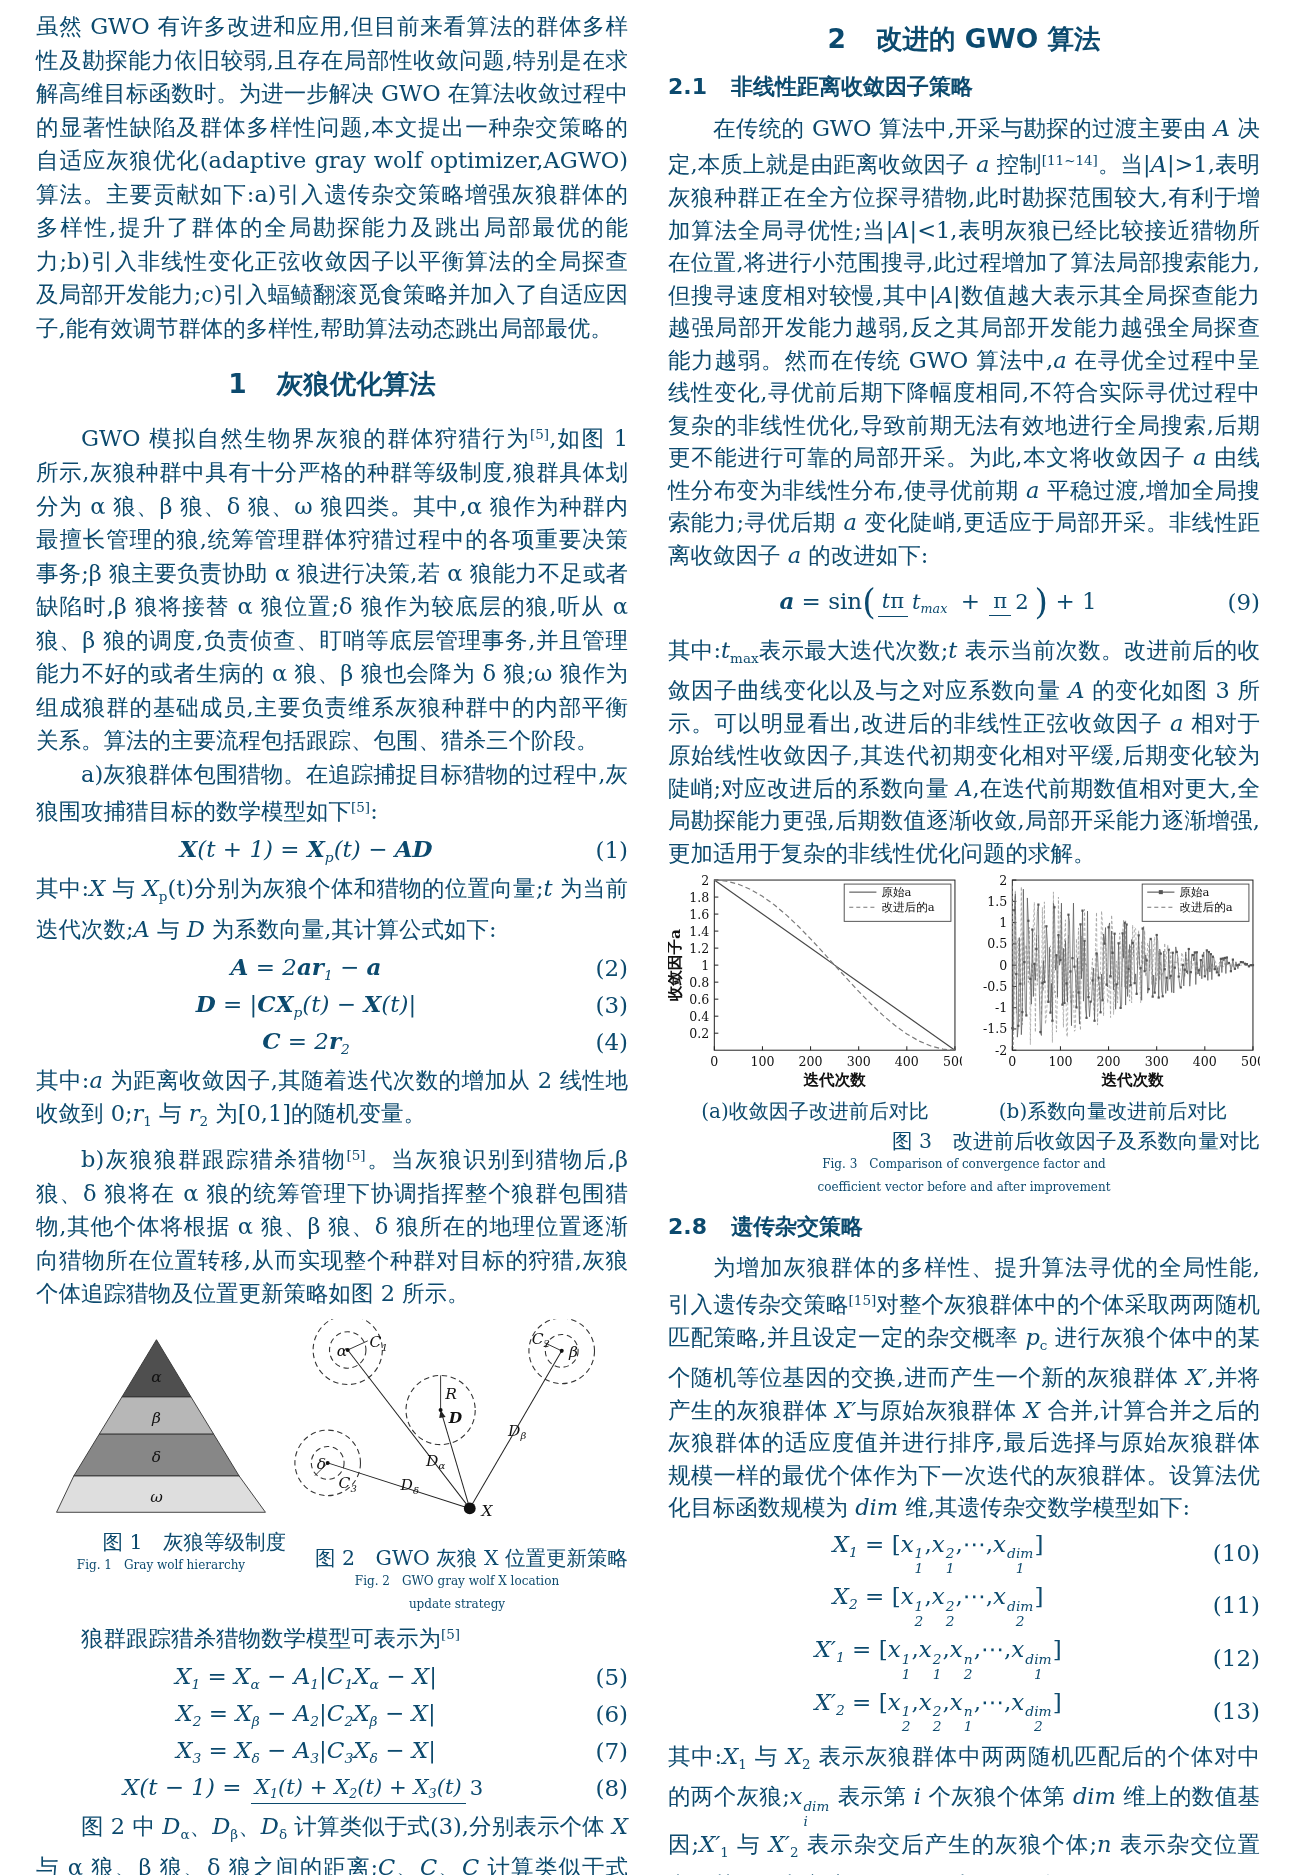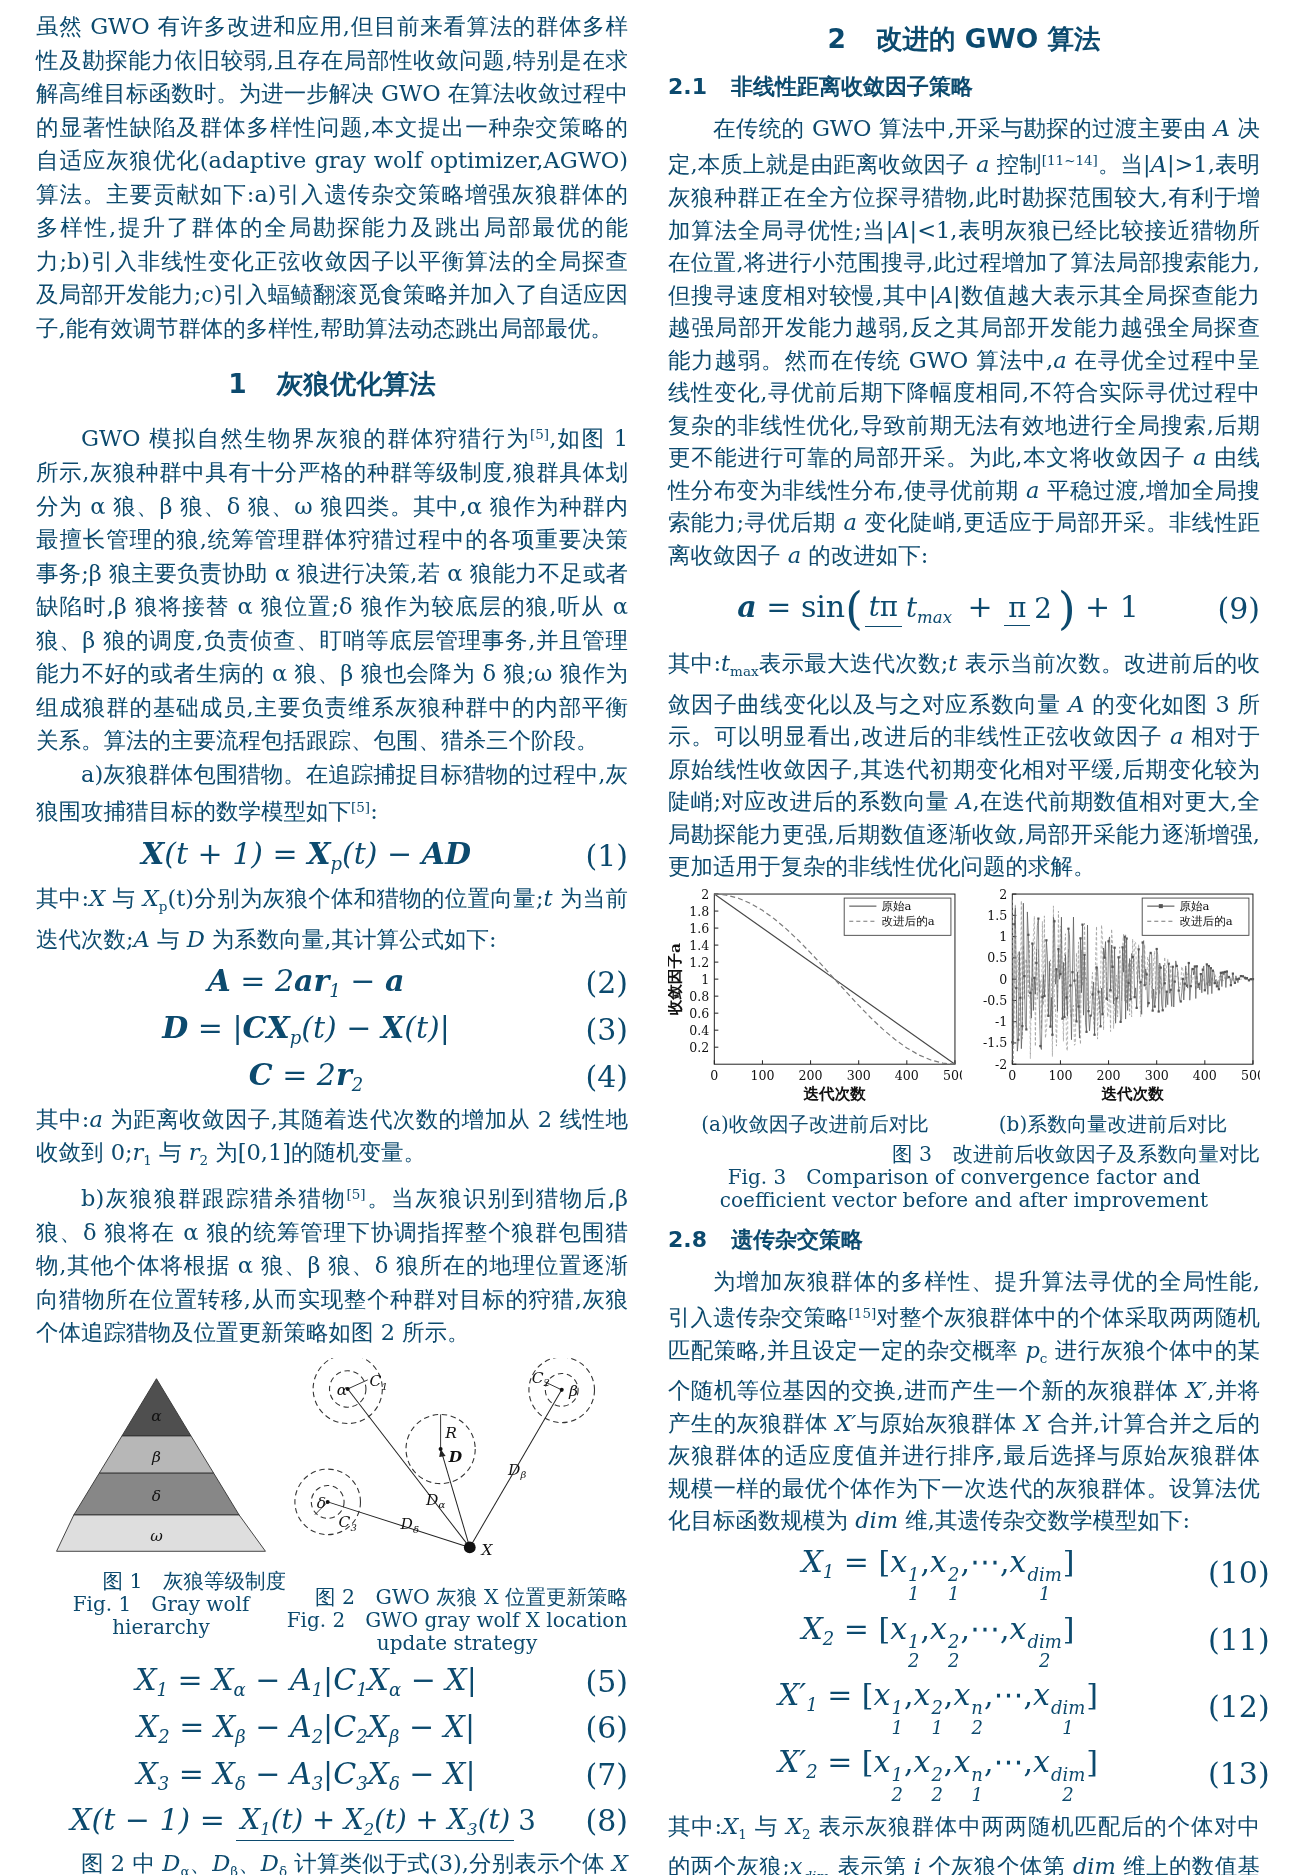--- a/index.html
+++ b/index.html
@@ -16,42 +16,42 @@
   .indent{text-indent:2em;}
   .col-right .body{line-height:32.5px;}
   .sec-h{font-family:"DejaVu Sans","Liberation Sans",sans-serif;font-weight:bold;
     font-size:26.5px;margin:22px 0 18px;line-height:1.25;text-align:center;}
   .sec-h .hnum{margin-right:30px;}
   .sub-h{font-family:"DejaVu Sans","Liberation Sans",sans-serif;font-weight:bold;
     font-size:22px;margin:14px 0 11px;line-height:1.25;}
   .sub-h .hnum{margin-right:24px;}
   .col-right .sec-h{margin-top:12px;}
   
-  .eqrow{display:flex;align-items:center;margin:6px 0;font-size:30px;line-height:1.25;}
+  .eqrow{display:flex;align-items:center;margin:6px 0;font-size:23px;line-height:1.25;}
   .eq-body{flex:1;text-align:center;font-style:italic;}
   .eq-num{flex:none;width:52px;text-align:right;font-style:normal;}
   .tk-bi{font-weight:bold;font-style:italic;}
   .tk-i{font-style:italic;}
   .tk-rm{font-style:normal;}
   .tk-sub{font-size:0.6em;vertical-align:-0.35em;}
   .tk-sup{font-size:0.6em;vertical-align:0.55em;}
   .tk-big{font-size:1.5em;font-style:normal;vertical-align:middle;}
   .frac{display:inline-flex;flex-direction:row;text-align:center;vertical-align:middle;
     font-size:0.92em;line-height:1.15;margin:0 2px;}
   .fnum{border-bottom:1.4px solid currentColor;padding:0 4px 1px;}
   .fden{padding:1px 4px 0;}
   .supsub{display:inline-flex;flex-direction:column;font-size:0.6em;line-height:1.08;
     vertical-align:-0.5em;font-style:italic;margin:0 1px;}
   .supsub .ss{display:block;}
   
   .figures-row{display:flex;margin:8px 0 2px;}
   .fig1-block{flex:0 0 250px;text-align:center;padding-top:16px;}
   .fig2-block{flex:1;text-align:center;}
   .cap-zh{font-size:20.5px;text-align:right;line-height:23px;margin-top:5px;}
-  .cap-en{font-size:20px;text-align:center;line-height:23px;font-family:"DejaVu Serif","Liberation Serif",serif;}
+  .cap-en{font-size:12px;text-align:center;line-height:23px;font-family:"DejaVu Serif","Liberation Serif",serif;}
   .fig3{margin:4px 0 0;}
   .charts-row{display:flex;gap:4px;}
   .chart-block{flex:1;min-width:0;text-align:center;}
   .chart-block svg{width:100%;height:auto;display:block;}
   .subcap{font-size:20px;text-align:center;line-height:22px;margin-top:1px;}
   svg text{font-family:"DejaVu Serif","Liberation Serif",serif;fill:#111;}
   .figlabel{font-style:italic;font-size:17px;}
   .figlabel-b{font-style:italic;font-weight:bold;font-size:17px;}
   .svgsub{font-style:italic;font-size:11px;}
   .axlabel{font-weight:bold;}
@@ -150,20 +150,21 @@
           <text x="236" y="128" class="figlabel"><tspan>D</tspan><tspan class="svgsub" dy="4">β</tspan></text>
           <text x="118" y="188" class="figlabel"><tspan>D</tspan><tspan class="svgsub" dy="4">δ</tspan></text>
           <text x="207" y="216" class="figlabel">X</text>
         </svg>
         <div class="cap-zh">图 2　GWO 灰狼 X 位置更新策略</div>
         <div class="cap-en">Fig. 2　GWO gray wolf X location</div>
         <div class="cap-en">update strategy</div>
       </div>
     </div>
 
+    <p class="body indent"><span>狼群跟踪猎杀猎物数学模型可表示为</span><span class="tk-sup">[5]</span></p>
 
     <div class="eqrow">
       <span class="eq-body"><span>X</span><span class="tk-sub">1</span><span> = </span><span>X</span><span class="tk-sub">α</span><span> − </span><span>A</span><span class="tk-sub">1</span><span>|</span><span>C</span><span class="tk-sub">1</span><span>X</span><span class="tk-sub">α</span><span> − </span><span>X</span><span>|</span></span>
       <span class="eq-num">(5)</span>
     </div>
     <div class="eqrow">
       <span class="eq-body"><span>X</span><span class="tk-sub">2</span><span> = </span><span>X</span><span class="tk-sub">β</span><span> − </span><span>A</span><span class="tk-sub">2</span><span>|</span><span>C</span><span class="tk-sub">2</span><span>X</span><span class="tk-sub">β</span><span> − </span><span>X</span><span>|</span></span>
       <span class="eq-num">(6)</span>
     </div>
     <div class="eqrow">

